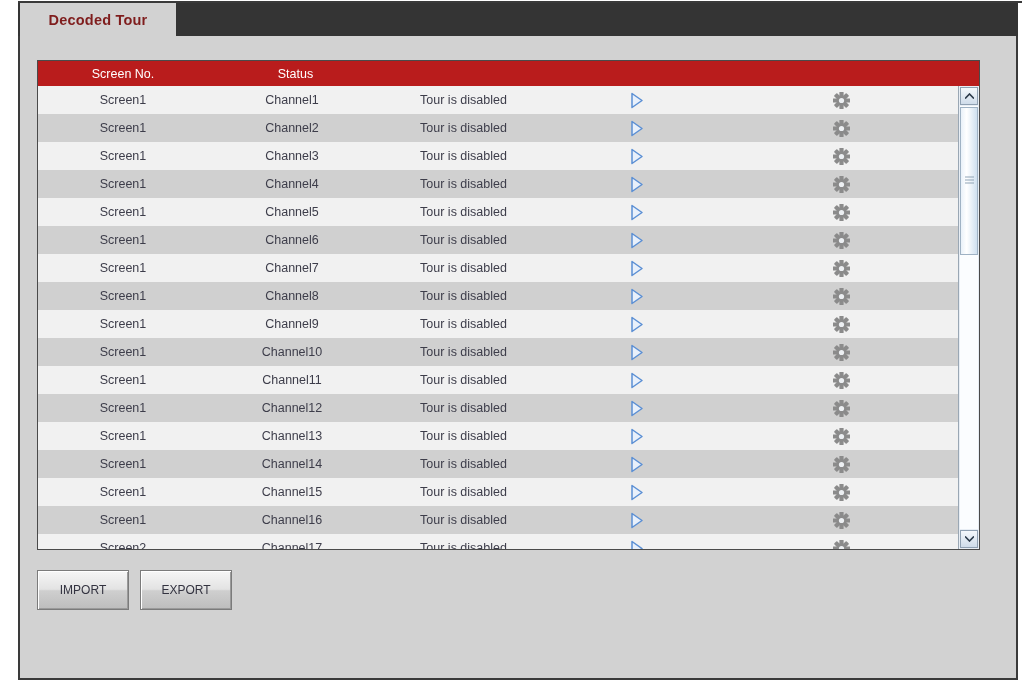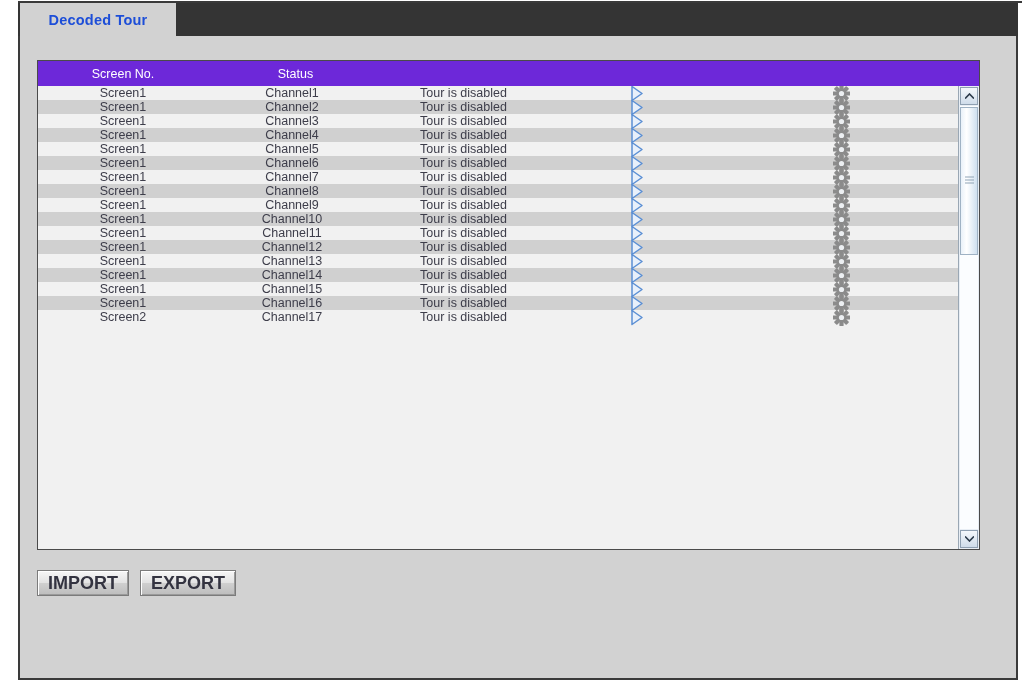--- a/index.html
+++ b/index.html
@@ -51,21 +51,21 @@
     height: 33px;
     background: #d2d2d2;
     display: flex;
     align-items: center;
     justify-content: center;
     box-sizing: border-box;
   }
   #tab-decoded-tour .tab-label {
     font-size: 14.5px;
     font-weight: bold;
-    color: #1d4ed8;
+    color: #7f1d1d;
     letter-spacing: 0.2px;
     white-space: nowrap;
   }
 
   
   #content-panel {
     position: absolute;
     left: 18px;
     top: 36px;
     width: 1000px;
@@ -87,21 +87,21 @@
     border: 1px solid #4a4a4a;
     box-sizing: border-box;
     background: #f1f1f1;
     overflow: hidden;
   }
 
   
   #tour-table-header {
     display: flex;
     height: 25px;
-    background: #6d28d9;
+    background: #b91c1c;
     box-sizing: border-box;
   }
   #tour-table-header .th {
     display: flex;
     align-items: center;
     justify-content: center;
     color: #ffffff;
     font-size: 12.5px;
     box-sizing: border-box;
     white-space: nowrap;
@@ -109,21 +109,21 @@
 
   
   #tour-table-body {
     position: relative;
     height: 463px;
     overflow: hidden;
   }
 
   .row {
     display: flex;
-    height: 14px;
+    height: 28px;
     box-sizing: border-box;
     align-items: center;
   }
   .row.odd  { background: #f1f1f1; }
   .row.even { background: #d0d0d0; }
 
   .cell {
     display: flex;
     align-items: center;
     justify-content: center;
@@ -216,35 +216,34 @@
 
   
   #footer-buttons {
     position: absolute;
     left: 17px;
     top: 534px;
     display: flex;
     gap: 11px;
   }
   .btn {
-    height: 26px;
+    height: 40px;
     min-width: 92px;
     padding: 0 10px;
     background: linear-gradient(to bottom, #f6f6f6 0%, #e3e3e3 48%, #cfcfcf 52%, #bdbdbd 100%);
     border: 1px solid #7b7b7b;
     box-shadow: inset 1px 1px 0 #ffffff, inset -1px -1px 0 #9a9a9a;
     box-sizing: border-box;
     display: flex;
     align-items: center;
     justify-content: center;
-    font-size: 18px;
+    font-size: 12px;
     color: #333340;
     cursor: pointer;
     white-space: nowrap;
-    font-weight: bold;
   }
 </style>
 </head>
 <body>
 
 <div id="page">
 
   <div id="top-rule"></div>
 
   <div id="header-strip"></div>

